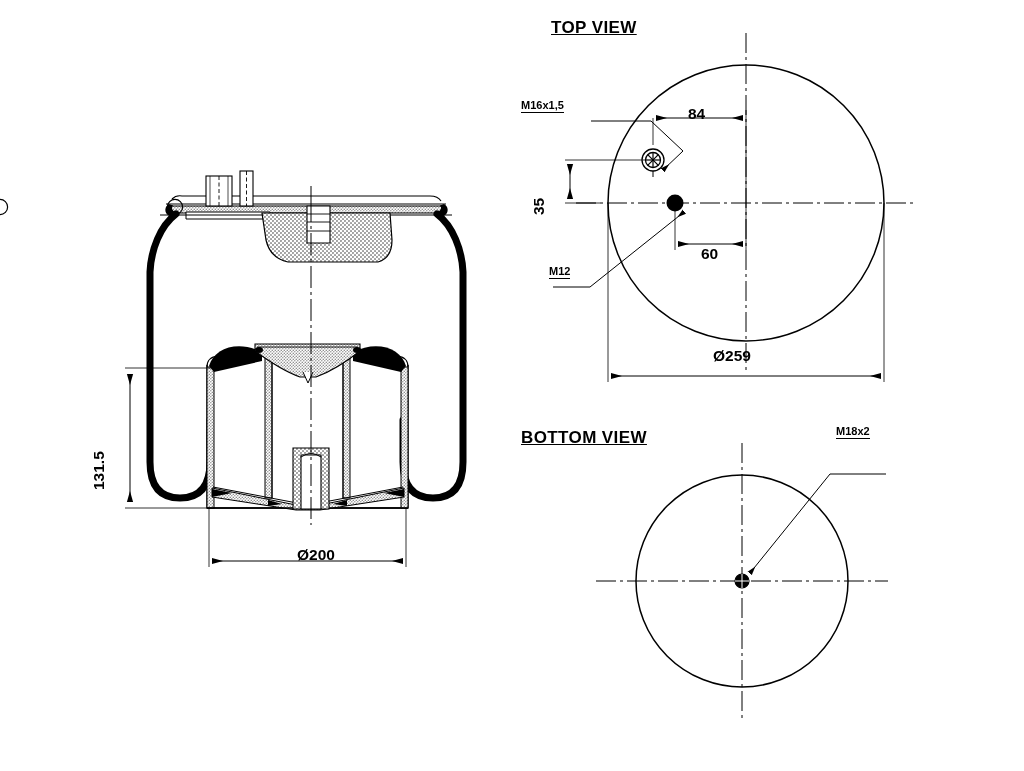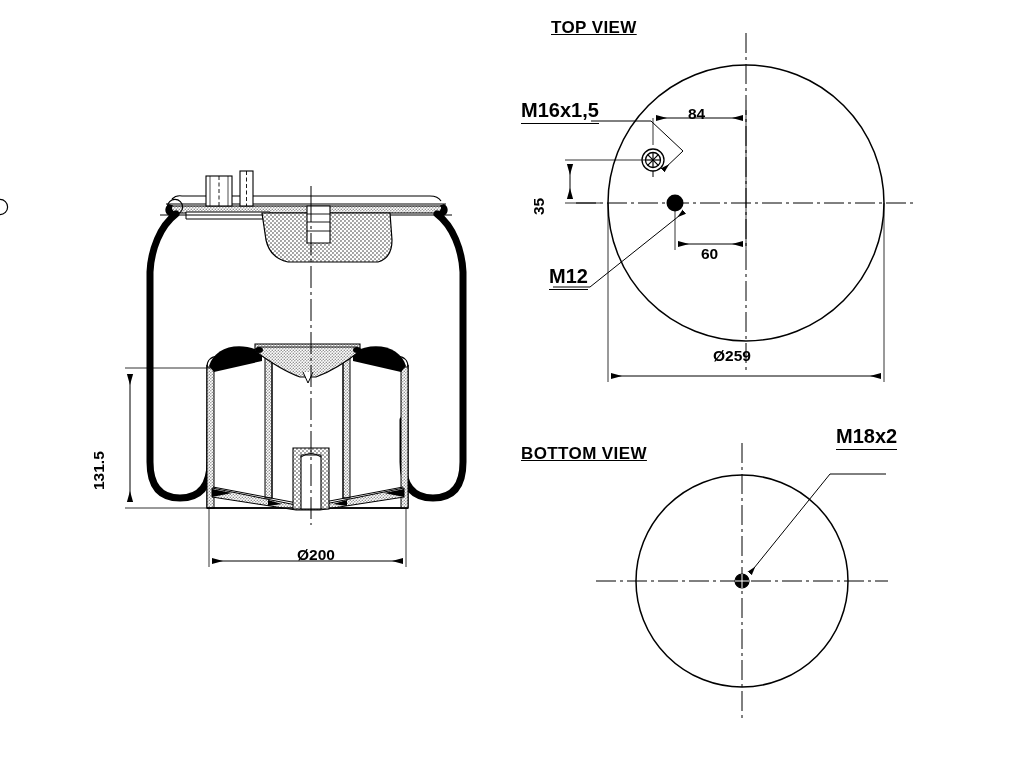--- a/index.html
+++ b/index.html
@@ -17,21 +17,21 @@
     letter-spacing:0.4px;
     white-space:nowrap;
   }
   .dimtxt{
     position:absolute;
     font-weight:bold;font-size:15.5px;color:#000;
     white-space:nowrap;
   }
   .leadtxt{
     position:absolute;
-    font-weight:bold;font-size:20px;color:#000;
+    font-weight:bold;font-size:11px;color:#000;
     white-space:nowrap;
     border-bottom:1.6px solid #000;
     padding-bottom:1px;
   }
   .rot90{transform:rotate(-90deg);transform-origin:left bottom;}
 </style>
 </head>
 <body>
 
 <div id="stage">
@@ -247,21 +247,21 @@
       </g>
 
       <path d="M830,474 L886,474" fill="none" stroke="#000" stroke-width="1"></path>
       <line x1="830" y1="474" x2="750" y2="573" stroke="#000" stroke-width="1" marker-end="url(#arrSm)"></line>
     </g>
 
   </svg>
 
   <div class="vtitle" style="left:551px;top:18px;">TOP VIEW</div>
 
-  <div class="vtitle" style="left:521px;top:444px;">BOTTOM VIEW</div>
+  <div class="vtitle" style="left:521px;top:428px;">BOTTOM VIEW</div>
 
   <div class="dimtxt rot90" style="left:108px;top:472px;">131.5</div>
 
   <div class="dimtxt" style="left:283px;top:546px;margin-left:14px;">Ø200</div>
 
   <div class="leadtxt" style="left:521px;top:99px;">M16x1,5</div>
 
   <div class="leadtxt" style="left:549px;top:265px;">M12</div>
 
   <div class="dimtxt" style="left:688px;top:105px;">84</div>

